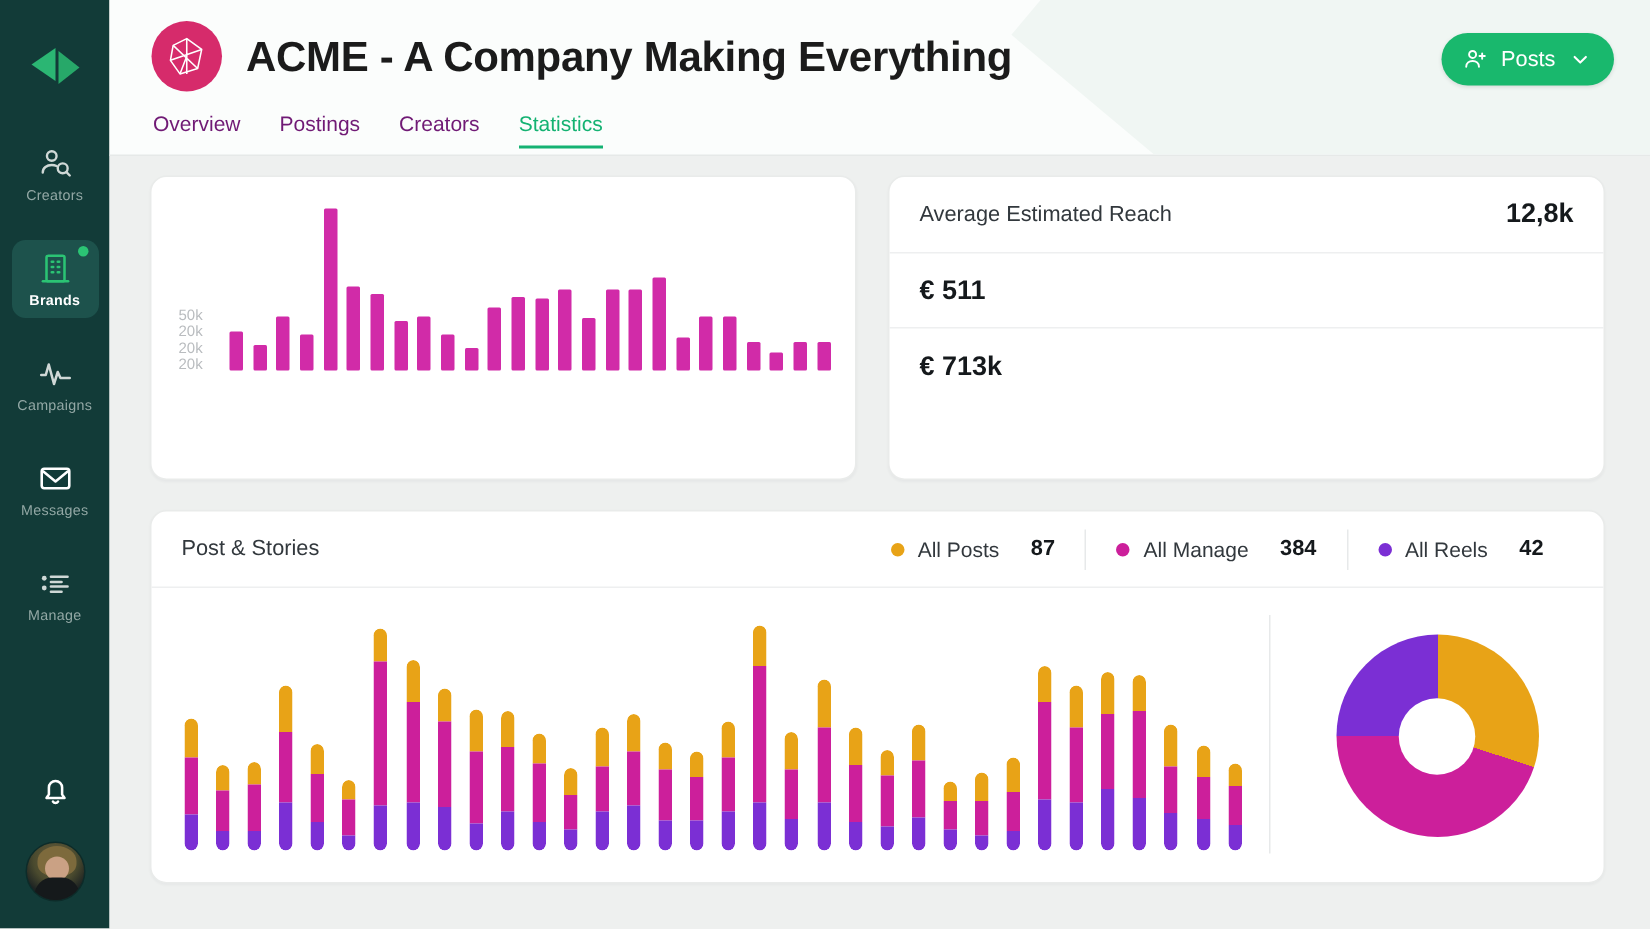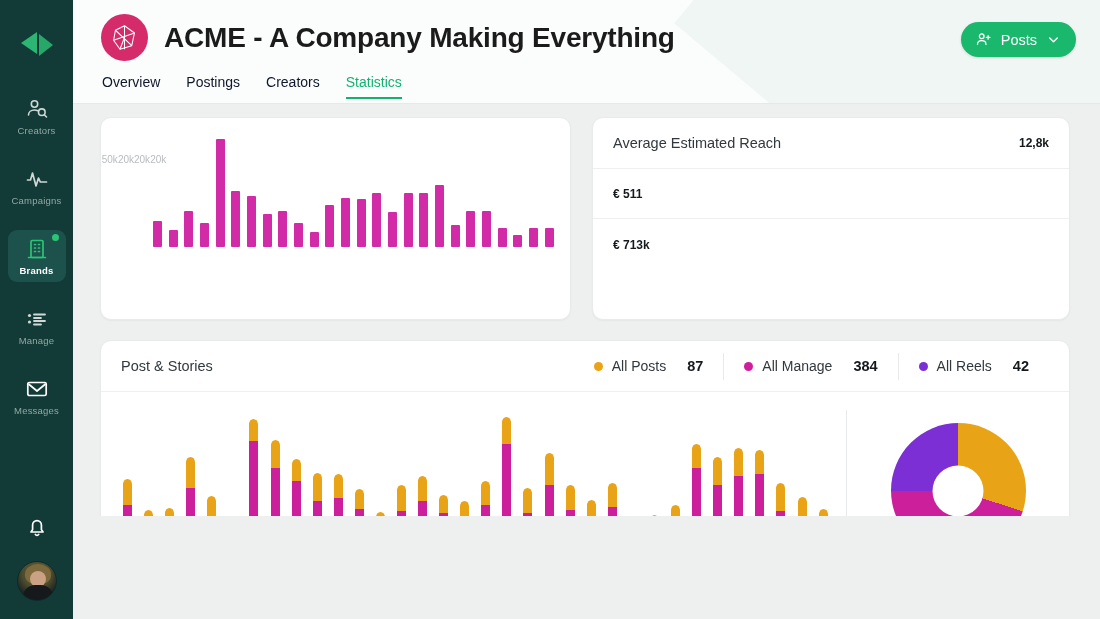--- a/index.html
+++ b/index.html
@@ -47,21 +47,21 @@
     position: relative; overflow: hidden; border: 1px solid #0d2b29;
   }
   .avatar .hair { position: absolute; top: 2px; left: 7px; width: 26px; height: 20px;
     border-radius: 50% 50% 40% 40%; background: #7d6a3c; }
   .avatar .face { position: absolute; top: 9px; left: 12px; width: 16px; height: 16px;
     border-radius: 50%; background: #caa184; }
   .avatar .body { position: absolute; bottom: 0; left: 5px; width: 30px; height: 15px;
     border-radius: 12px 12px 0 0; background: #15191b; }
 
   
-  .main { flex: 1; height: 516px; position: relative; background: #eef0ef; overflow: hidden; }
+  .main { flex: 1; height: 619px; position: relative; background: #eef0ef; overflow: hidden; }
   .header {
     height: 104px; background: #fbfdfc; position: relative; overflow: hidden;
     border-bottom: 1px solid #e6e9e8;
   }
   .header-shape {
     position: absolute; right: -60px; top: -130px;
     width: 430px; height: 330px; background: #f0f6f3;
     transform: rotate(40deg); transform-origin: center;
   }
   .header-inner { position: relative; z-index: 2; padding: 0 24px 0 28px; }
@@ -79,21 +79,21 @@
     position: absolute; right: 24px; top: 22px;
     height: 35px; padding: 0 15px 0 14px;
     background: #19b86d; border-radius: 18px; border: none;
     display: flex; align-items: center; gap: 9px; cursor: pointer;
     box-shadow: 0 1px 3px rgba(0,0,0,.12);
   }
   .save-btn .lbl { color: #fff; font-size: 14.5px; font-weight: 500; }
   .save-btn svg { display: block; }
   .tabs { display: flex; gap: 26px; margin: 13px 0 0 1px; }
   .tab {
-    font-size: 14px; color: #0f172a; padding-bottom: 7px; cursor: pointer;
+    font-size: 14px; color: #701a75; padding-bottom: 7px; cursor: pointer;
     border-bottom: 2.5px solid transparent;
   }
   .tab.active { color: #14b272; border-bottom-color: #14b272; }
 
   
   .content { padding: 13px 25px 0 27px; }
   .row { display: flex; gap: 21px; }
   .card {
     background: #fff; border-radius: 11px; border: 1px solid #e9ebea;
     box-shadow: 0 1px 2px rgba(16,24,40,.04);
@@ -102,40 +102,39 @@
     height: 51px; display: flex; align-items: center; padding: 0 20px;
     border-bottom: 1px solid #eeeff0; justify-content: space-between;
   }
   .card-title { font-size: 14.5px; color: #32383d; }
   .card-value { font-size: 15px; font-weight: bold; color: #15191c; }
 
   
   .audience-card { width: 471px; height: 203px; }
   .audience-body { height: 151px; display: flex; padding: 14px 14px 12px 10px; }
   .y-axis {
-    width: 38px; display: flex; flex-direction: row; justify-content: center;
+    width: 38px; display: flex; flex-direction: column; justify-content: flex-end;
     padding: 6px 0 8px 8px;
-    margin-top: 16px;
   }
   .y-tick { font-size: 10px; color: #b9bcbf; }
   .bars {
     flex: 1; display: flex; align-items: flex-end; justify-content: space-between;
     padding: 0 2px 10px 4px;
   }
   .bar { width: 9px; background: #d12ba8; border-radius: 1px; }
 
   
   .stats-card { width: 478px; height: 203px; }
   .stat-row {
     height: 50.7px; display: flex; align-items: center; justify-content: space-between;
     padding: 0 20px; border-bottom: 1px solid #eeeff0;
   }
   .stat-row:last-child { border-bottom: none; }
   .stat-label { font-size: 14.5px; color: #32383d; }
-  .stat-value { font-size: 12px; font-weight: bold; color: #15191c; }
+  .stat-value { font-size: 18px; font-weight: bold; color: #15191c; }
 
   
   .posts-card { width: 970px; height: 249px; margin-top: 20px; }
   .legend { display: flex; align-items: center; }
   .legend-item { display: flex; align-items: center; gap: 9px; padding: 0 20px; }
   .legend-dot { width: 9px; height: 9px; border-radius: 50%; }
   .legend-label { font-size: 14px; color: #32383d; text-align: right; }
   .legend-count { font-size: 14.5px; font-weight: bold; color: #15191c; margin-left: 12px; }
   .legend-sep { width: 1px; height: 27px; background: #e7e9ea; }
   .posts-body { height: 197px; display: flex; align-items: stretch; }
@@ -177,60 +176,60 @@
           <svg viewBox="0 0 24 24" fill="none" stroke="#cfd8d6" stroke-width="1.6" stroke-linecap="round">
             <circle cx="9.5" cy="7" r="3.2"></circle>
             <path d="M3.5 18c0-3.1 2.7-5 6-5 1.2 0 2.3.25 3.2.7"></path>
             <circle cx="16.8" cy="15.2" r="3.3"></circle>
             <path d="M19.3 17.8l2.2 2.2"></path>
           </svg>
         </span>
         <span class="nav-label">Creators</span>
       </div>
 
-      <div class="nav-item">
-        <span class="nav-icon">
-          <svg viewBox="0 0 24 24" fill="none" stroke="#cfd8d6" stroke-width="1.7" stroke-linecap="round" stroke-linejoin="round">
-            <path d="M2.5 13h3l2-7 3.5 13 2.5-8 1.8 4h6.2"></path>
-          </svg>
-        </span>
-        <span class="nav-label">Campaigns</span>
-      </div>
-
       <div class="nav-item active">
         <span class="badge-dot"></span>
         <span class="nav-icon">
           <svg viewBox="0 0 24 24" fill="none" stroke="#2bc474" stroke-width="1.7" stroke-linecap="round" stroke-linejoin="round">
             <rect x="6" y="3.5" width="12" height="17" rx="1.2"></rect>
             <path d="M9.5 7.5h1M13.5 7.5h1M9.5 11h1M13.5 11h1M9.5 14.5h1M13.5 14.5h1"></path>
             <path d="M3.6 20.5h16.8"></path>
           </svg>
         </span>
         <span class="nav-label">Brands</span>
       </div>
 
       <div class="nav-item">
         <span class="nav-icon">
-          <svg viewBox="0 0 24 24" fill="none" stroke="#cfd8d6" stroke-width="1.8" stroke-linecap="round">
-            <circle cx="4.5" cy="8.5" r="1.6" fill="#cfd8d6" stroke="none"></circle>
-            <circle cx="4.5" cy="15" r="1.6" fill="#cfd8d6" stroke="none"></circle>
-            <path d="M9 7.5h11M9 11h7M9 14h11M9 17.5h7"></path>
-          </svg>
-        </span>
-        <span class="nav-label">Manage</span>
+          <svg viewBox="0 0 24 24" fill="none" stroke="#cfd8d6" stroke-width="1.7" stroke-linecap="round" stroke-linejoin="round">
+            <path d="M2.5 13h3l2-7 3.5 13 2.5-8 1.8 4h6.2"></path>
+          </svg>
+        </span>
+        <span class="nav-label">Campaigns</span>
       </div>
 
       <div class="nav-item">
         <span class="nav-icon">
           <svg viewBox="0 0 24 24" fill="none" stroke="#ffffff" stroke-width="1.7" stroke-linejoin="round">
             <rect x="2.8" y="5.5" width="18.4" height="13" rx="1.6"></rect>
             <path d="M3.5 7l8.5 7 8.5-7"></path>
           </svg>
         </span>
         <span class="nav-label">Messages</span>
+      </div>
+
+      <div class="nav-item">
+        <span class="nav-icon">
+          <svg viewBox="0 0 24 24" fill="none" stroke="#cfd8d6" stroke-width="1.8" stroke-linecap="round">
+            <circle cx="4.5" cy="8.5" r="1.6" fill="#cfd8d6" stroke="none"></circle>
+            <circle cx="4.5" cy="15" r="1.6" fill="#cfd8d6" stroke="none"></circle>
+            <path d="M9 7.5h11M9 11h7M9 14h11M9 17.5h7"></path>
+          </svg>
+        </span>
+        <span class="nav-label">Manage</span>
       </div>
     </nav>
 
     <div class="sidebar-bottom">
       <span class="bell">
         <svg viewBox="0 0 24 24" fill="none" stroke="#ffffff" stroke-width="1.7" stroke-linecap="round" stroke-linejoin="round">
           <path d="M6 17h12l-1.6-2.4V10a4.4 4.4 0 0 0-8.8 0v4.6L6 17z"></path>
           <path d="M10.3 19.4a2 2 0 0 0 3.4 0"></path>
         </svg>
       </span>

